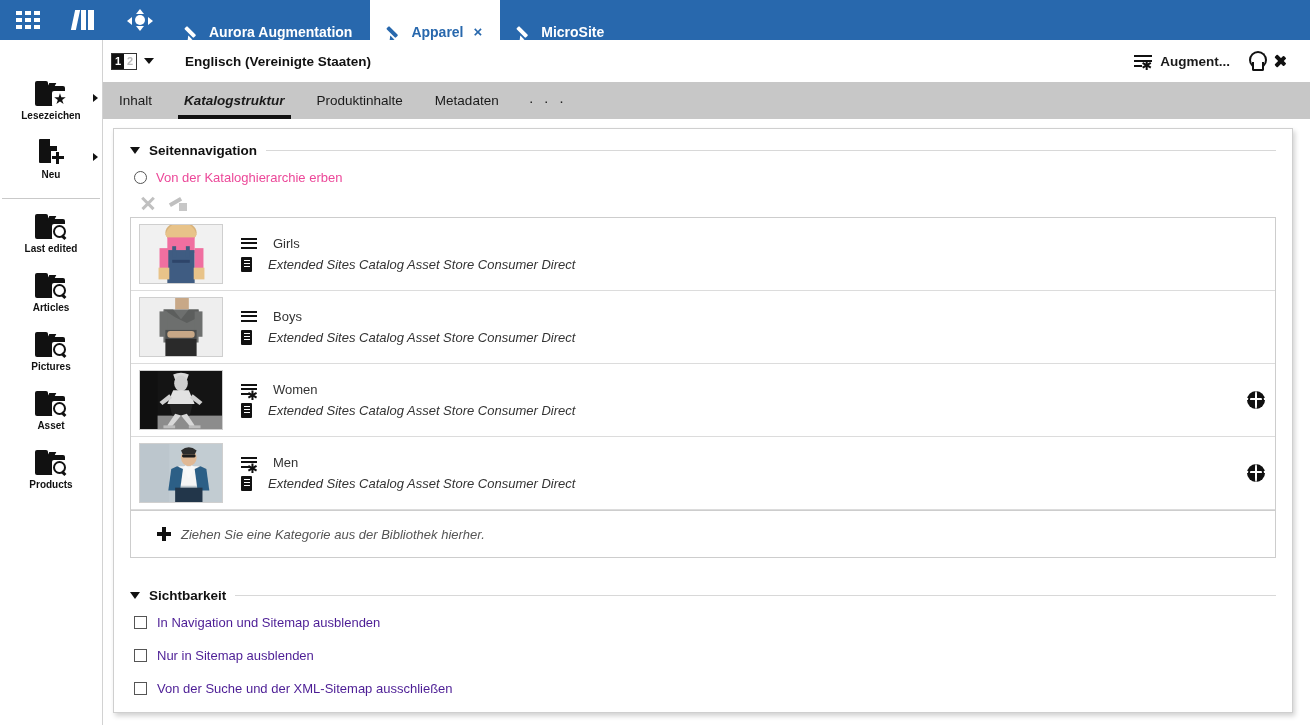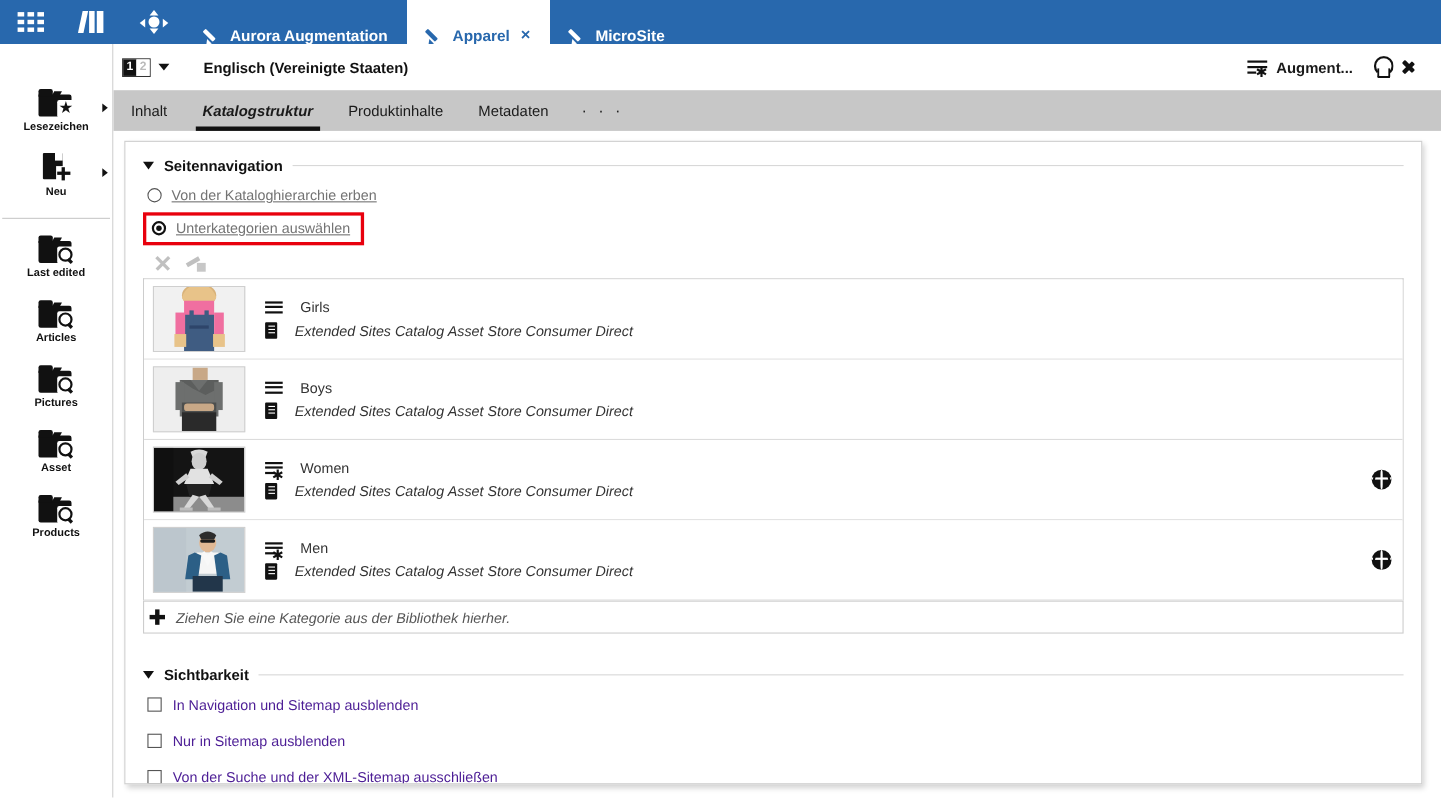--- a/index.html
+++ b/index.html
@@ -154,21 +154,21 @@
   }
   .sec-head { display: flex; align-items: center; gap: 9px; margin-bottom: 12px; }
   .tri-d { width: 0; height: 0; border-left: 5.5px solid transparent; border-right: 5.5px solid transparent; border-top: 7px solid #111; cursor: pointer;}
   .sec-title { font-weight: bold; font-size: 13.5px; color: #111; }
   .sec-rule { flex: 1; height: 1px; background: #d8d8d8; }
 
   .radio-row { display: flex; align-items: center; gap: 9px; margin-bottom: 8px; padding-left: 4px; }
   .radio { width: 13px; height: 13px; border: 1.6px solid #555; border-radius: 50%; background: #fff; flex: none; position: relative; cursor: pointer;}
   .radio.sel { border-color: #111; border-width: 2px; }
   .radio.sel::after { content:''; position: absolute; left: 2px; top: 2px; width: 5px; height: 5px; border-radius: 50%; background: #111; }
-  .radio-label { font-size: 13px; color: #737373; text-decoration: underline; }
+  .radio-label { font-size: 13px; color: #ec4899; }
   .highlight-box { border: 3px solid #e8000d; padding: 4px 10px 5px 5px; display: inline-flex; align-items: center; gap: 9px;
     margin-left: 0px; margin-bottom: 6px; }
 
   .mini-toolbar { display: flex; align-items: center; gap: 14px; padding: 3px 0 6px 10px; }
   .ic-x { width: 15px; height: 15px; position: relative; cursor: pointer; }
   .ic-x::before, .ic-x::after { content:''; position:absolute; left: 0px; top: 6px; width: 16px; height: 2.6px; background: #c0c0c0; }
   .ic-x::before { transform: rotate(45deg); }
   .ic-x::after { transform: rotate(-45deg); }
   .ic-edit { width: 18px; height: 15px; position: relative; cursor: pointer; }
   .ic-edit .p1 { position: absolute; left: 0; top: 4px; width: 13px; height: 4px; background: #c0c0c0; transform: rotate(-30deg); }
@@ -195,21 +195,21 @@
   .store-ic .ln:nth-child(3) { top: 6px; }
   .store-ic .ln:nth-child(4) { top: 9px; }
   .cat-name { font-size: 13px; color: #333; }
   .cat-store { font-size: 13px; color: #333; font-style: italic; }
   .globe { margin-left: auto; width: 18px; height: 18px; border-radius: 50%; background: #111; position: relative; flex: none; cursor: pointer;}
   .globe::before { content:''; position:absolute; left: 0px; top: 7px; width: 18px; height: 2.4px; background: #fff; }
   .globe::after { content:''; position:absolute; left: 8px; top: 0px; width: 2.4px; height: 18px; background: #fff;
      border-radius: 50%/ 30%; }
   .globe .cap { position: absolute; left: 1px; top: 1px; width: 16px; height: 16px; border-radius: 50%; border: 2px solid #111; }
 
-  .drop-zone { border: 1px solid #cdcdcd; height: 30px; display: flex; align-items: center; gap: 10px; padding-left: 5px; background: #fff; cursor: pointer;}
+  .drop-zone { border: 1px solid #cdcdcd; height: 48px; display: flex; align-items: center; gap: 10px; padding-left: 26px; background: #fff; cursor: pointer;}
   .plus-ic { position: relative; width: 14px; height: 14px; flex: none; }
   .plus-ic::before { content:''; position:absolute; left:5px; top:0; width: 4px; height: 14px; background: #111; }
   .plus-ic::after { content:''; position:absolute; left:0; top:5px; width: 14px; height: 4px; background: #111; }
   .drop-text { font-size: 13px; font-style: italic; color: #555; }
 
   .sec2 { margin-top: 30px; }
   .cb-row { display: flex; align-items: center; gap: 10px; padding-left: 4px; margin-bottom: 18px; }
   .cbox { width: 13px; height: 13px; border: 1.6px solid #555; background: #fff; flex: none; cursor: pointer; }
   .cb-label { font-size: 13px; color: #4c1d95; }
 </style>
@@ -398,24 +398,20 @@
     <span class="tri-d"></span>
     <span class="sec-title">Seitennavigation</span>
     <span class="sec-rule"></span>
   </div>
 
   <div class="radio-row">
     <span class="radio"></span>
     <span class="radio-label">Von der Kataloghierarchie erben</span>
   </div>
 
-  <div class="highlight-box">
-    <span class="radio sel"></span>
-    <span class="radio-label">Unterkategorien auswählen</span>
-  </div>
 
   <div class="mini-toolbar">
     <span class="ic-x"></span>
     <span class="ic-edit">
         <span class="p1"></span>
         <span class="p2"></span>
       </span>
   </div>
 
   <div class="cat-list">

